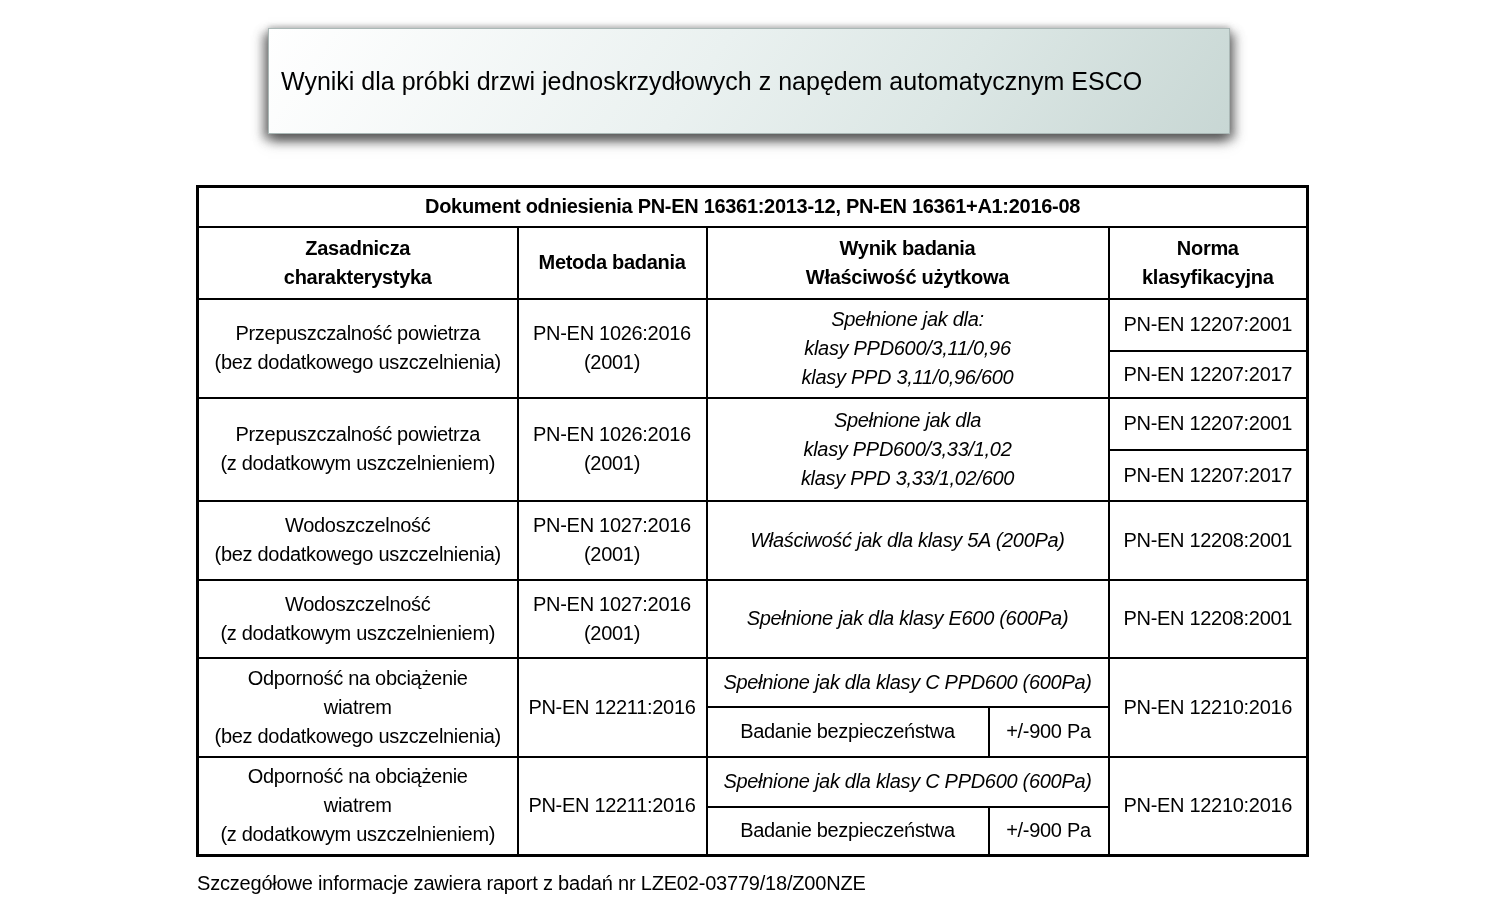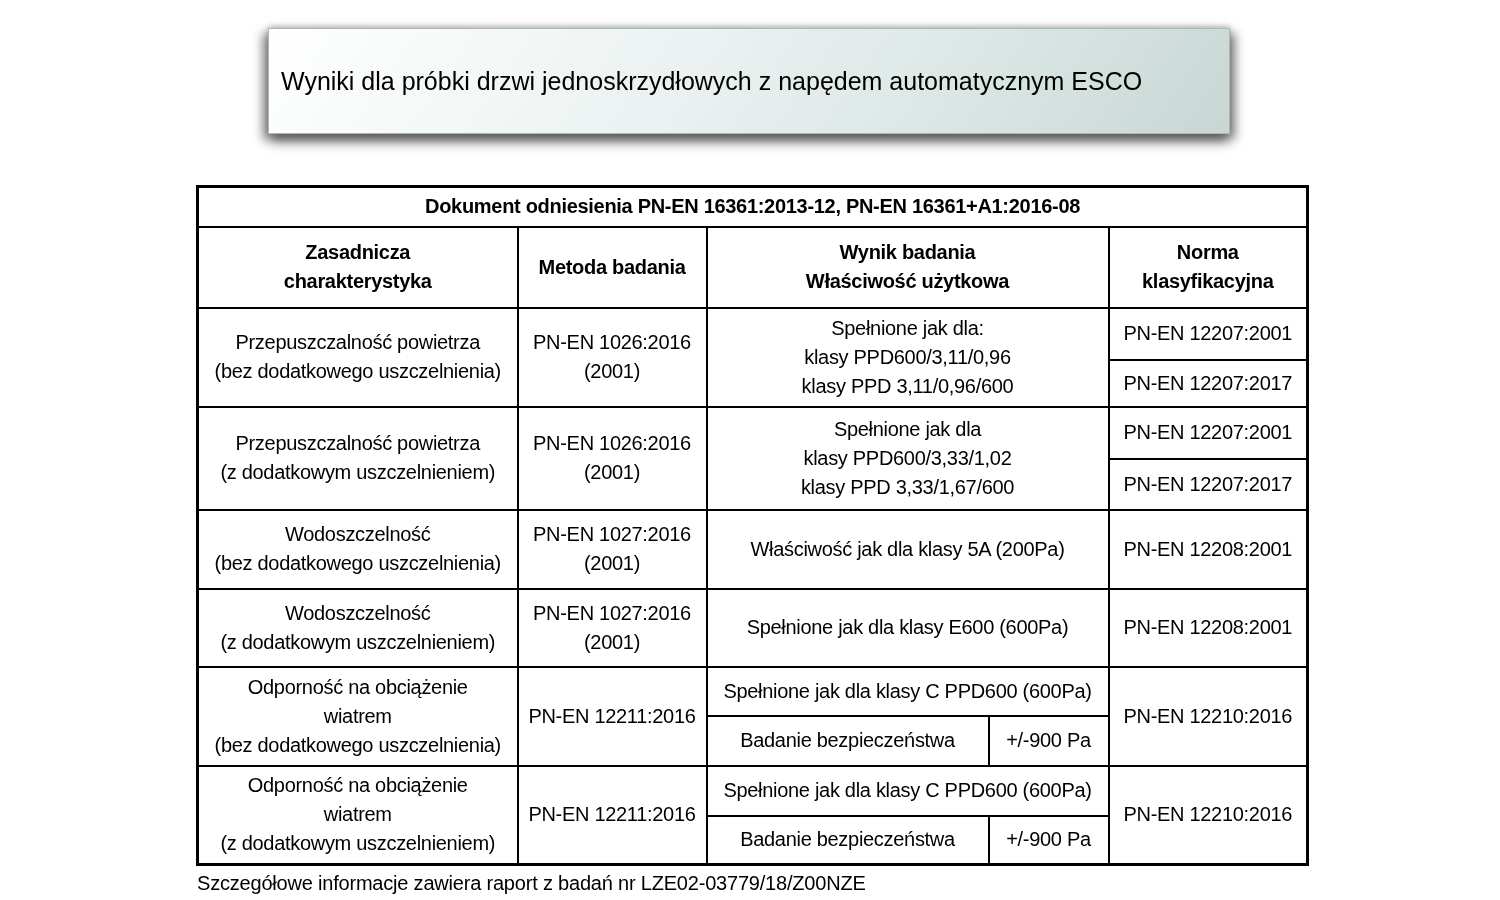--- a/index.html
+++ b/index.html
@@ -67,21 +67,21 @@
   td.title-cell {
     font-weight: bold;
     font-size: 23px;
     letter-spacing: -0.2px;
   }
   td.head-cell {
     font-weight: bold;
     font-size: 21px;
     line-height: 1.55;
   }
-  td.result-cell { padding: 0 2px; }
+  td.result-cell { padding: 0 2px; font-style: italic; }
   td.thick-top { border-top-width: 4px; margin-top: 29px; }
 
   
   .footer-note {
     position: absolute;
     left: 197px;
     top: 872px;
     font-size: 20px;
     letter-spacing: -0.2px;
     text-align: center;
@@ -103,21 +103,21 @@
       <col style="width:282px">
       <col style="width:120px">
       <col style="width:199px">
     </colgroup>
 
     <tbody>
         <tr style="height:40px">
       <td colspan="5" class="title-cell">Dokument odniesienia PN-EN 16361:2013-12, PN-EN 16361+A1:2016-08</td>
     </tr>
 
-    <tr style="height:81px">
+    <tr style="height:72px">
       <td class="head-cell">Zasadnicza
 charakterystyka</td>
       <td class="head-cell">Metoda badania</td>
       <td colspan="2" class="head-cell">Wynik badania
 Właściwość użytkowa</td>
       <td class="head-cell">Norma
 klasyfikacyjna</td>
     </tr>
 
     <tr style="height:52px">
@@ -134,21 +134,21 @@
       <td class="thick-top">PN-EN 12207:2017</td>
     </tr>
 
     <tr style="height:52px">
       <td rowspan="2">Przepuszczalność powietrza
 (z dodatkowym uszczelnieniem)</td>
       <td rowspan="2">PN-EN 1026:2016
 (2001)</td>
       <td rowspan="2" colspan="2" class="result-cell">Spełnione jak dla
 klasy PPD600/3,33/1,02
-klasy PPD 3,33/1,67/600</td>
+klasy PPD 3,33/1,02/600</td>
       <td>PN-EN 12207:2001</td>
     </tr>
     <tr style="height:51px">
       <td class="thick-top">PN-EN 12207:2017</td>
     </tr>
 
     <tr style="height:79px">
       <td>Wodoszczelność
 (bez dodatkowego uszczelnienia)</td>
       <td>PN-EN 1027:2016

